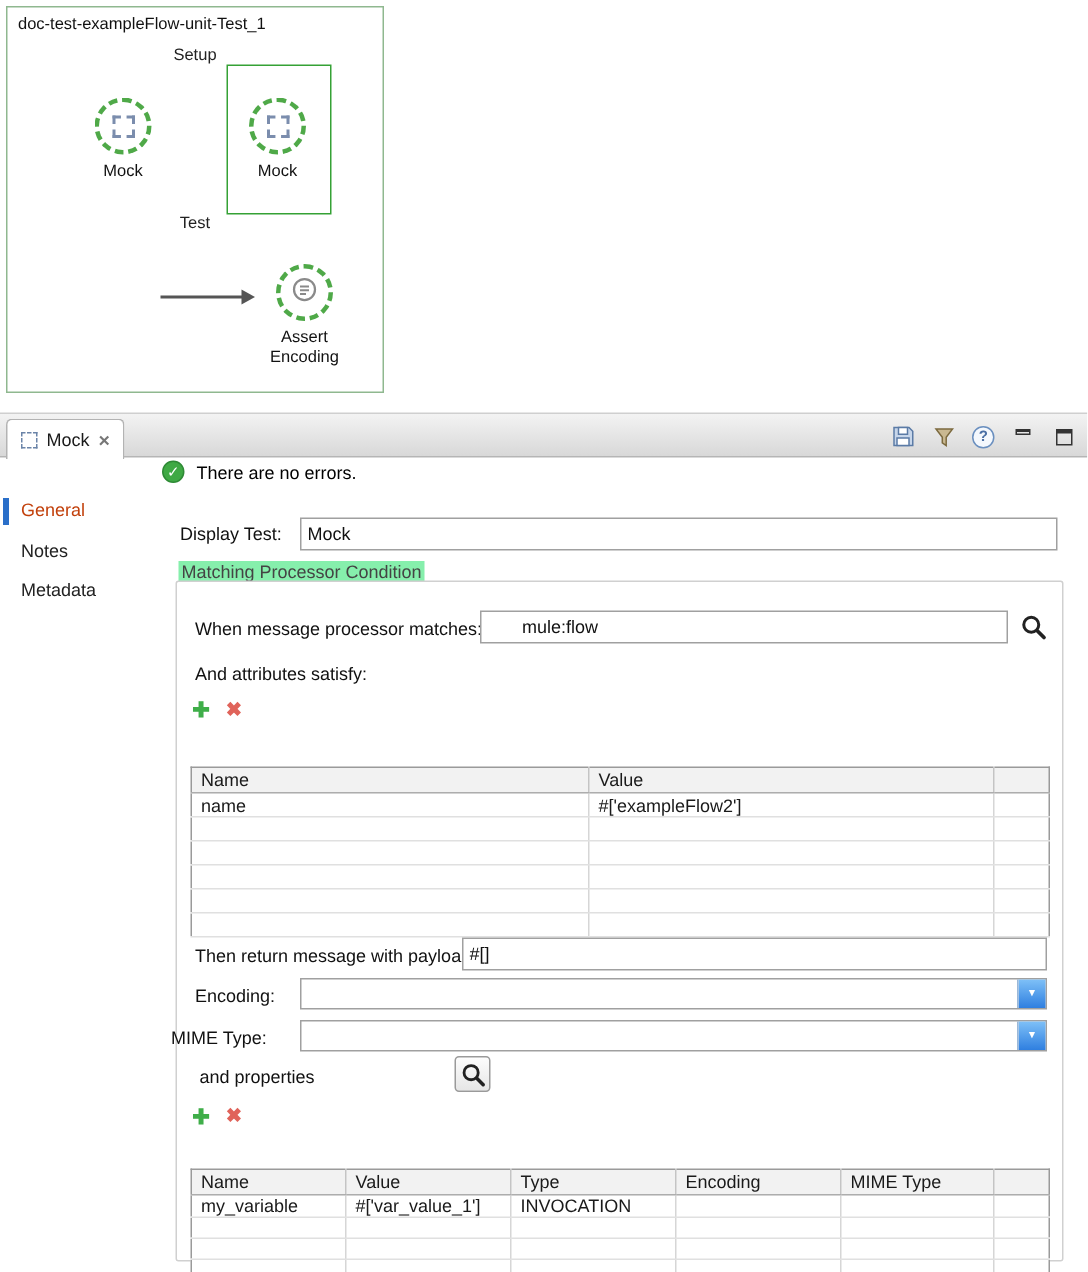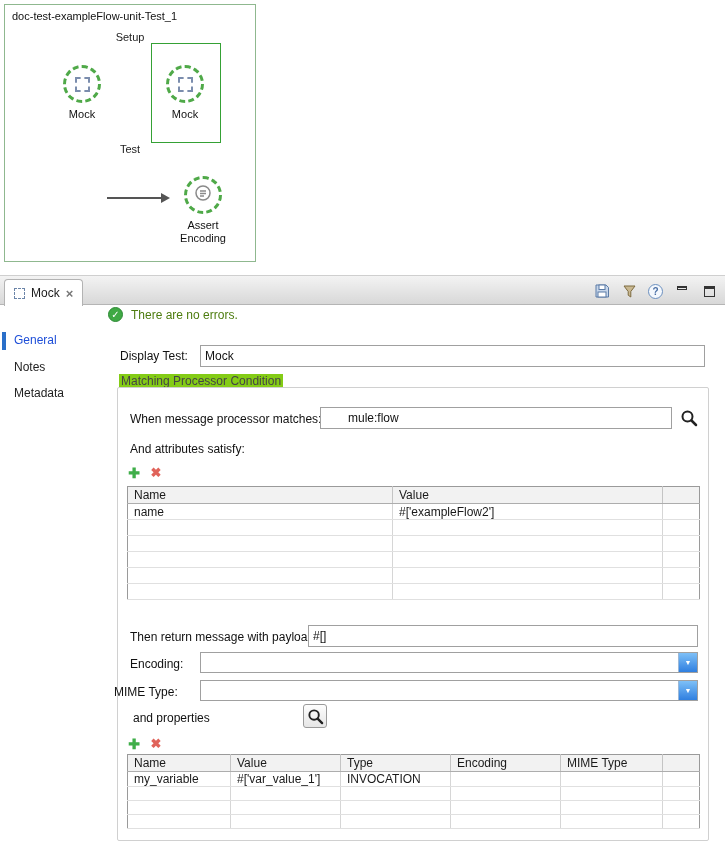--- a/index.html
+++ b/index.html
@@ -37,47 +37,47 @@
   .tb-icon { display:inline-flex; align-items:center; justify-content:center; width:16px; height:16px; }
   .help-circle { width:15px; height:15px; border:1px solid #6a8fbf; border-radius:50%;
     color:#4a6fa5; background:#f4f8fd; font-size:10px; font-weight:bold;
     display:flex; align-items:center; justify-content:center; }
   .min-glyph { width:10px; height:4px; border:1px solid #333; border-top-width:2px; margin-top:-6px; }
   .max-glyph { width:11px; height:11px; border:1px solid #333; border-top-width:3px; }
 
   .status-row { position:absolute; left:108px; top:32px; display:flex; align-items:center; gap:8px; }
   .check-badge { width:15px; height:15px; border-radius:50%; background:#3fa944; border:1px solid #2e8a35;
     color:#fff; font-size:10px; display:flex; align-items:center; justify-content:center; }
-  .status-text { font-size:12px; color:#4d7c0f; }
+  .status-text { font-size:12px; color:#000000; }
 
   .side-highlight { position:absolute; left:2px; top:57px; width:4px; height:18px; background:#2a6fc9; }
   .side-item { position:absolute; left:14px; font-size:12px; color:#222; cursor:default; }
-  .side-item.selected { color:#1d4ed8; }
+  .side-item.selected { color:#c2410c; }
 
   .form-label { position:absolute; font-size:12px; color:#111; white-space:nowrap; }
   .text-input { position:absolute; height:22px; border:1px solid #a0a0a0; background:#fff;
     font-family:"Liberation Sans", sans-serif; font-size:12px; padding:0 4px; color:#111; }
-  .group-legend { position:absolute; font-size:12px; color:#444; background:#84cc16; padding:0 2px; }
+  .group-legend { position:absolute; font-size:12px; color:#444; background:#86efac; padding:0 2px; }
   .group-box { position:absolute; border:1px solid #d0d0d0; border-radius:2px; }
 
   .combo { position:absolute; height:21px; border:1px solid #a0a0a0; background:#fff; }
   .combo-arrow { position:absolute; right:0; top:0; width:19px; height:19px;
     background:linear-gradient(#7ec0f7,#2f7fe0); border-left:1px solid #9bb8d8;
     display:flex; align-items:center; justify-content:center; color:#fff; font-size:7px; }
 
   .icon-btn { position:absolute; width:16px; height:16px; font-size:14px; line-height:16px;
     text-align:center; cursor:default; }
   .add-glyph { color:#3fae49; font-weight:bold; }
   .del-glyph { color:#e0635a; font-weight:bold; font-size:13px; }
   .mag-plain { position:absolute; width:22px; height:22px; display:flex; align-items:center; justify-content:center; }
   .mag-button { position:absolute; width:24px; height:24px; border:1px solid #9a9a9a; border-radius:3px;
     background:linear-gradient(#fdfdfd,#e6e6e6); display:flex; align-items:center; justify-content:center; }
 
   table.grid { position:absolute; border-collapse:collapse; table-layout:fixed;
-    border:1px solid #9a9a9a; background:#fff; font-size:12px; }
+    border:1px solid #9a9a9a; background:#fff; font-size:12px;margin-top:25px; }
   table.grid th { background:#f2f2f2; font-weight:normal; text-align:left; padding:1px 6px;
     border-right:1px solid #c4c4c4; border-bottom:1px solid #adadad; height:16px; }
   table.grid td { padding:0 6px; border-right:1px solid #d6d6d6; border-bottom:1px solid #e0e0e0;
     overflow:hidden; white-space:nowrap; }
   table.grid th:last-child, table.grid td:last-child { border-right:none; }
   .t1 td { height:16px; }
   .t2 td { height:14px; }
 </style>
 </head>
 <body>

